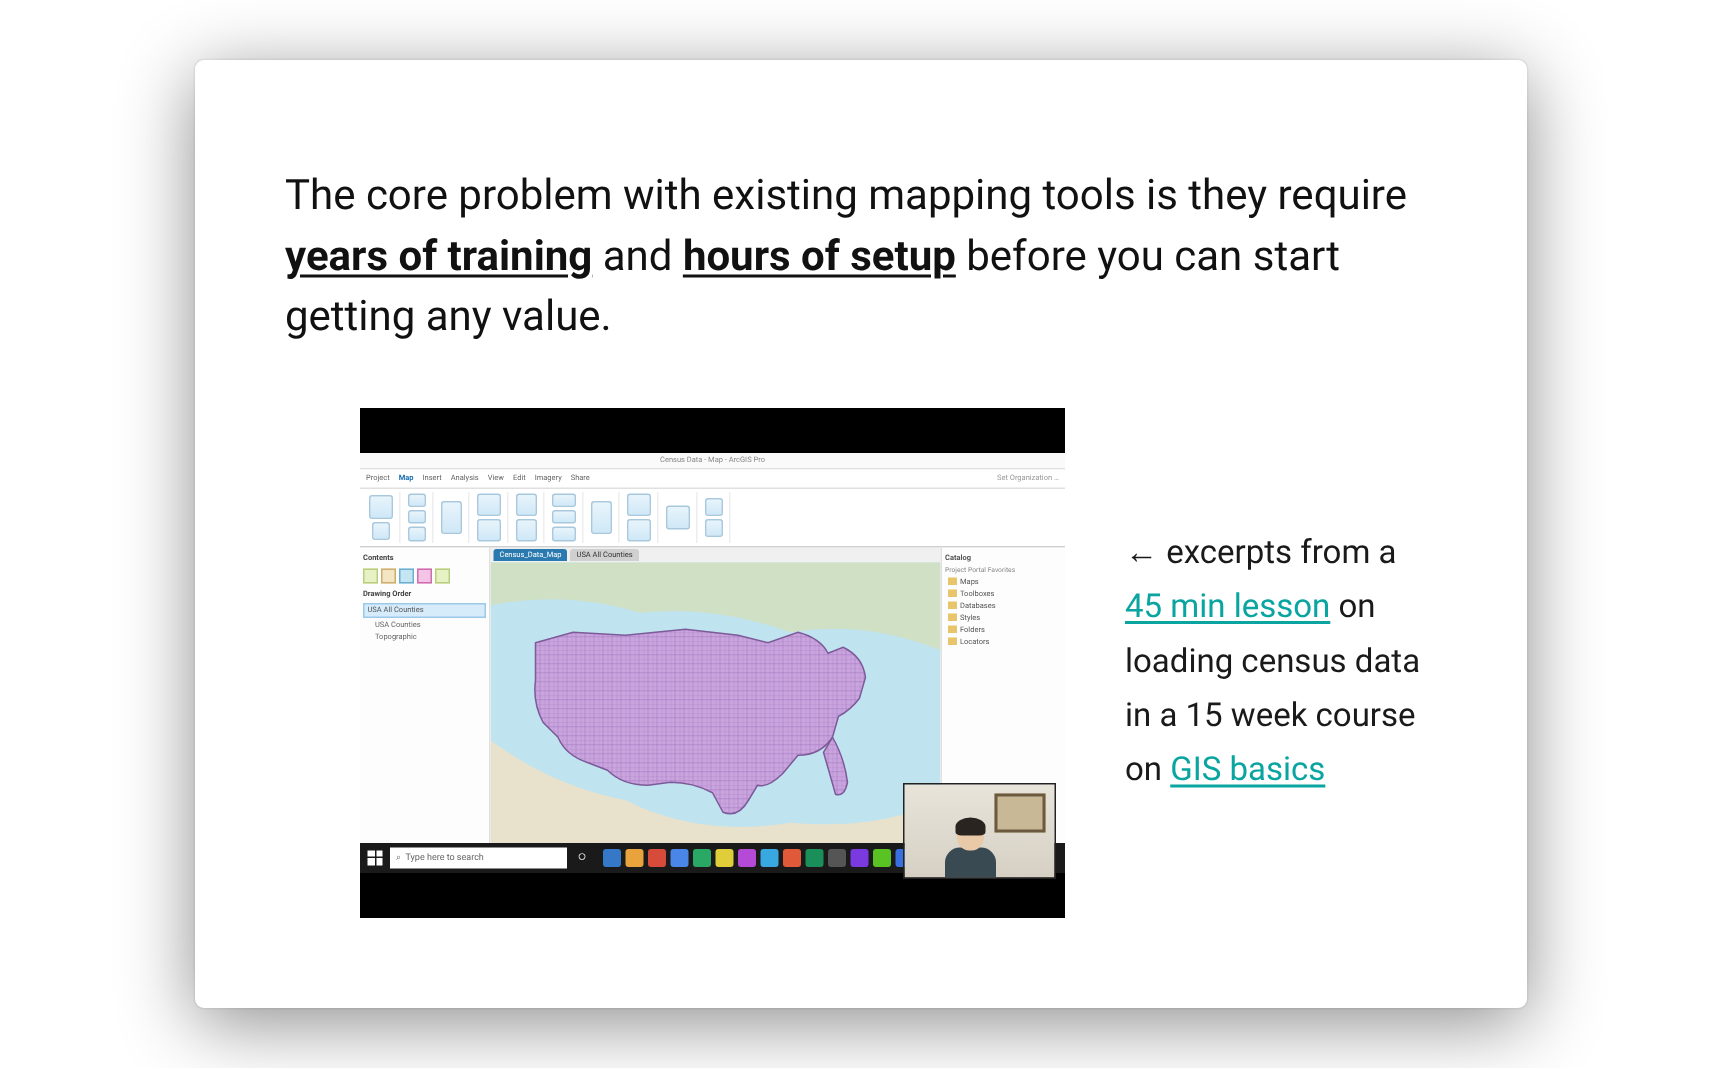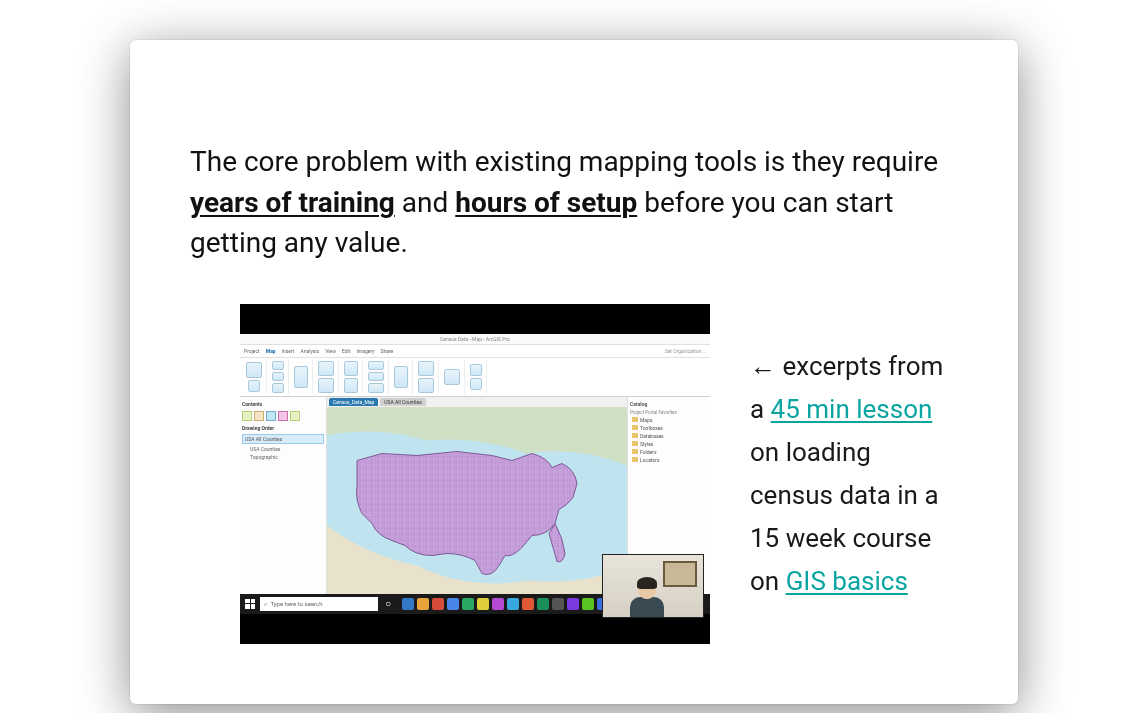--- a/index.html
+++ b/index.html
@@ -9,21 +9,21 @@
     font-family: -apple-system, BlinkMacSystemFont, "Segoe UI", Roboto, "Helvetica Neue", Arial, sans-serif;
     display: flex;
     justify-content: center;
     align-items: flex-start;
   }
   .slide-card {
     width: 888px;
     background: #fff;
     box-shadow: 0 10px 50px rgba(0,0,0,0.45), 0 0 0 1px rgba(0,0,0,0.05);
     border-radius: 6px;
-    padding: 102px 60px 60px 60px;
+    padding: 70px 60px 60px 60px;
     box-sizing: border-box;
     position: relative;
   }
   .headline {
     font-size: 28px;
     line-height: 1.45;
     color: #111;
     margin: 0 0 40px 0;
     font-weight: 400;
   }
@@ -281,21 +281,21 @@
     left:10px;top:2px;
   }
   .webcam .body{
     width:34px;height:20px;
     background:#3a4a52;
     border-radius:10px 10px 0 0;
     position:absolute;
     left:3px;bottom:0;
   }
   .caption {
-    font-size: 26px;
+    font-size: 22px;
     line-height: 1.65;
     color: #1a1a1a;
     max-width: 330px;
   }
   .caption a {
     color: #0aa5a0;
     text-decoration: underline;
     text-underline-offset: 3px;
   }
 </style>

